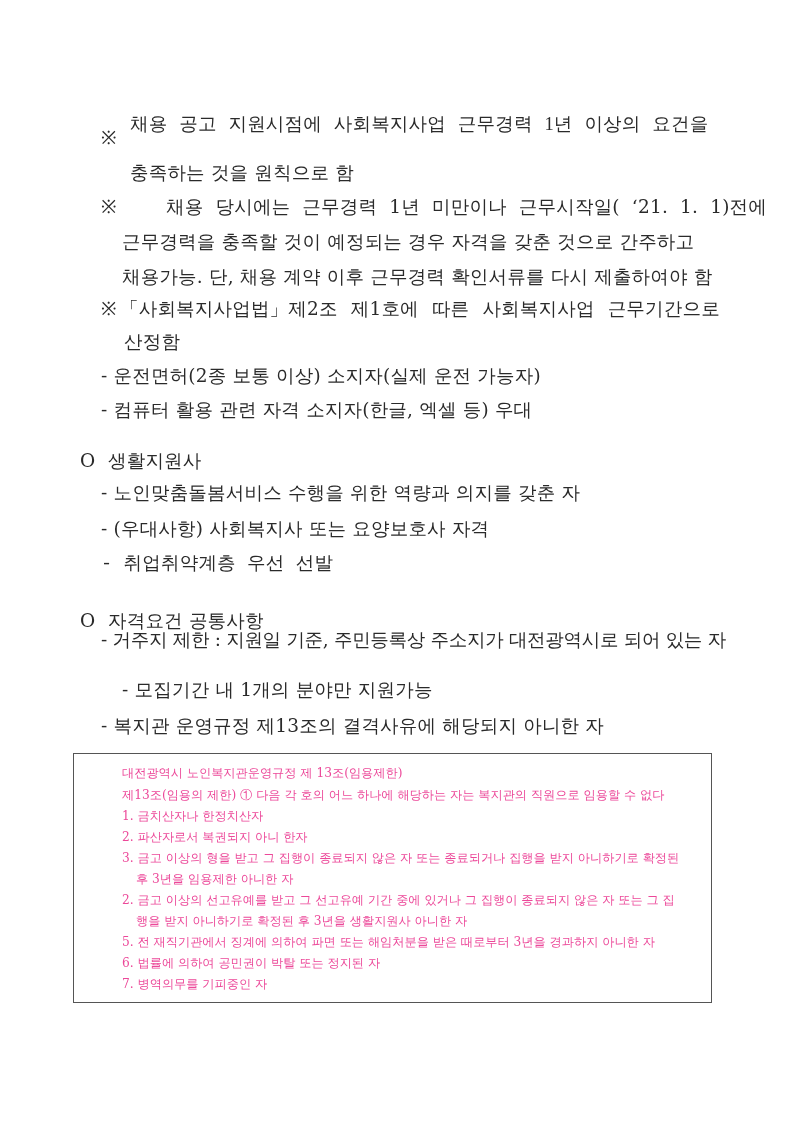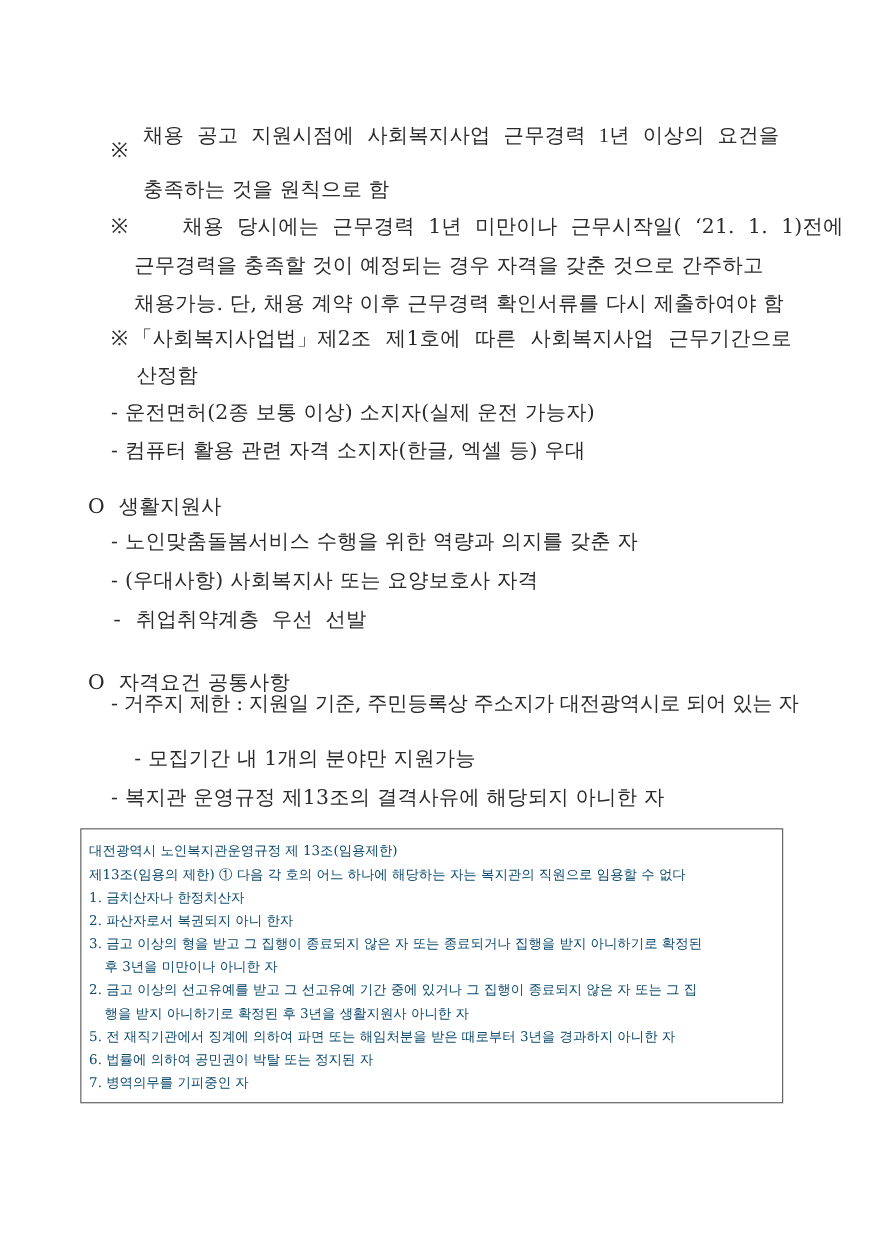--- a/index.html
+++ b/index.html
@@ -1,21 +1,21 @@
 <!DOCTYPE html>
 <html><head>
   <meta charset="utf-8">
   <style>
     html, body { margin:0; padding:0; background:#ffffff; }
     body { width:793px; height:1122px; position:relative; overflow:hidden;
       font-family:"DejaVu Serif","Liberation Serif",serif; color:#2a2a2a; }
     .line { position:absolute; white-space:nowrap; font-size:18.5px; line-height:24px; letter-spacing:0.2px; }
     .box { position:absolute; left:73px; top:753px; width:639px; height:250px;
       border:1.3px solid #555; box-sizing:border-box; }
-    .bline { position:absolute; white-space:nowrap; font-size:12.2px; line-height:16px; color:#0c4a6e; }
+    .bline { position:absolute; white-space:nowrap; font-size:12.2px; line-height:16px; color:#ec4899;margin-left:41px; }
   </style>
 </head>
 <body>
 
 <div>
 
   <div class="line" style="left:101px;top:126px;">※</div>
   <div class="line" style="left:130px;top:112px;word-spacing:7px;font-family:Liberation Serif, serif;">채용 공고 지원시점에 사회복지사업 근무경력 1년 이상의 요건을</div>
   <div class="line" style="left:130px;top:161px;">충족하는 것을 원칙으로 함</div>
 
@@ -42,20 +42,20 @@
   <div class="line" style="left:101px;top:628px;letter-spacing:-0.3px;">- 거주지 제한 : 지원일 기준, 주민등록상 주소지가 대전광역시로 되어 있는 자</div>
   <div class="line" style="left:101px;top:678px;margin-left:21px;">- 모집기간 내 1개의 분야만 지원가능</div>
   <div class="line" style="left:101px;top:714px;">- 복지관 운영규정 제13조의 결격사유에 해당되지 아니한 자</div>
 
   <div class="box"></div>
   <div class="bline" style="left:81px;top:765px;">대전광역시 노인복지관운영규정 제 13조(임용제한)</div>
   <div class="bline" style="left:81px;top:787px;">제13조(임용의 제한) ① 다음 각 호의 어느 하나에 해당하는 자는 복지관의 직원으로 임용할 수 없다</div>
   <div class="bline" style="left:81px;top:808px;">1. 금치산자나 한정치산자</div>
   <div class="bline" style="left:81px;top:829px;">2. 파산자로서 복권되지 아니 한자</div>
   <div class="bline" style="left:81px;top:850px;">3. 금고 이상의 형을 받고 그 집행이 종료되지 않은 자 또는 종료되거나 집행을 받지 아니하기로 확정된</div>
-  <div class="bline" style="left:95px;top:871px;">후 3년을 미만이나 아니한 자</div>
+  <div class="bline" style="left:95px;top:871px;">후 3년을 임용제한 아니한 자</div>
   <div class="bline" style="left:81px;top:892px;">2. 금고 이상의 선고유예를 받고 그 선고유예 기간 중에 있거나 그 집행이 종료되지 않은 자 또는 그 집</div>
   <div class="bline" style="left:95px;top:913px;">행을 받지 아니하기로 확정된 후 3년을 생활지원사 아니한 자</div>
   <div class="bline" style="left:81px;top:934px;">5. 전 재직기관에서 징계에 의하여 파면 또는 해임처분을 받은 때로부터 3년을 경과하지 아니한 자</div>
   <div class="bline" style="left:81px;top:955px;">6. 법률에 의하여 공민권이 박탈 또는 정지된 자</div>
   <div class="bline" style="left:81px;top:976px;">7. 병역의무를 기피중인 자</div>
 
 </div>
 
 </body></html>

